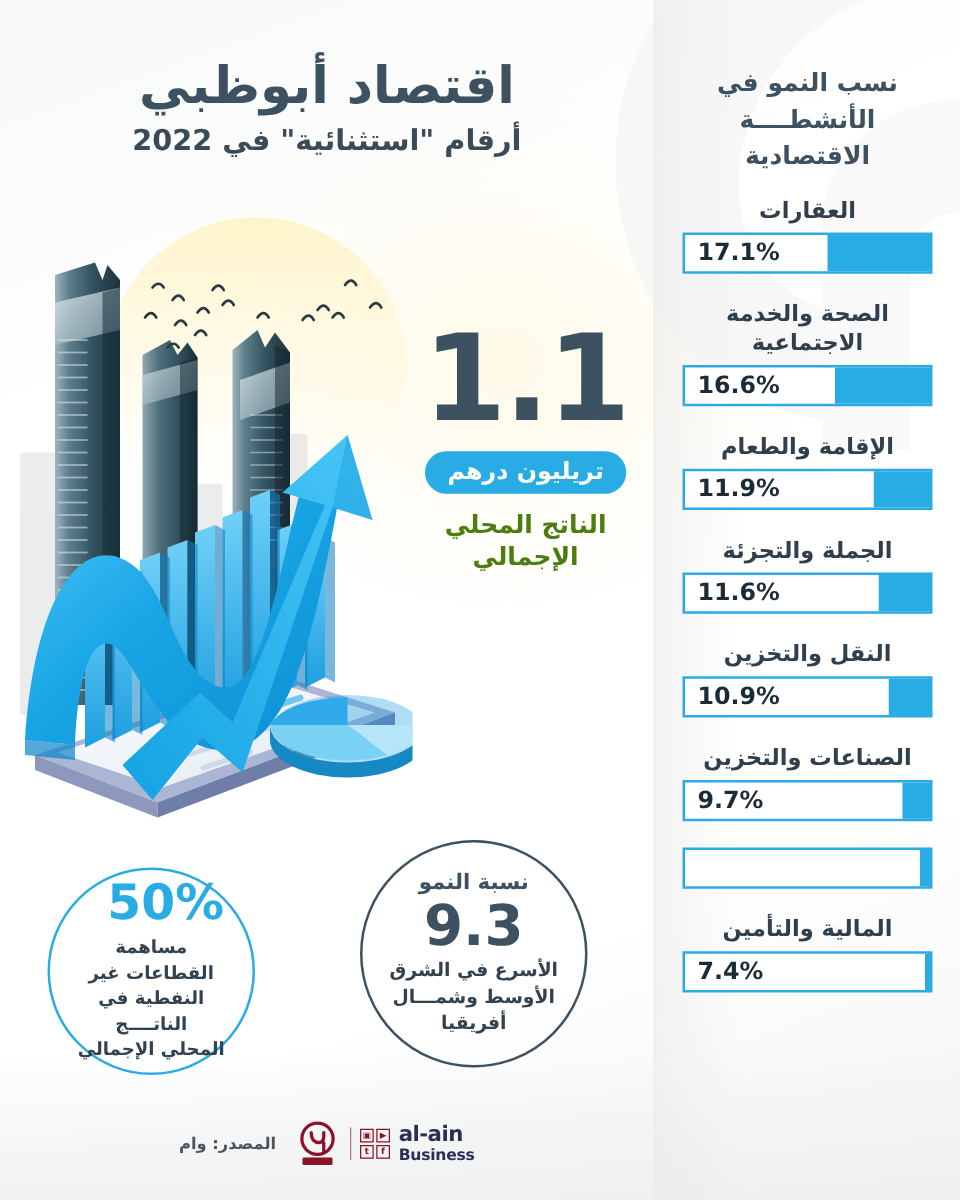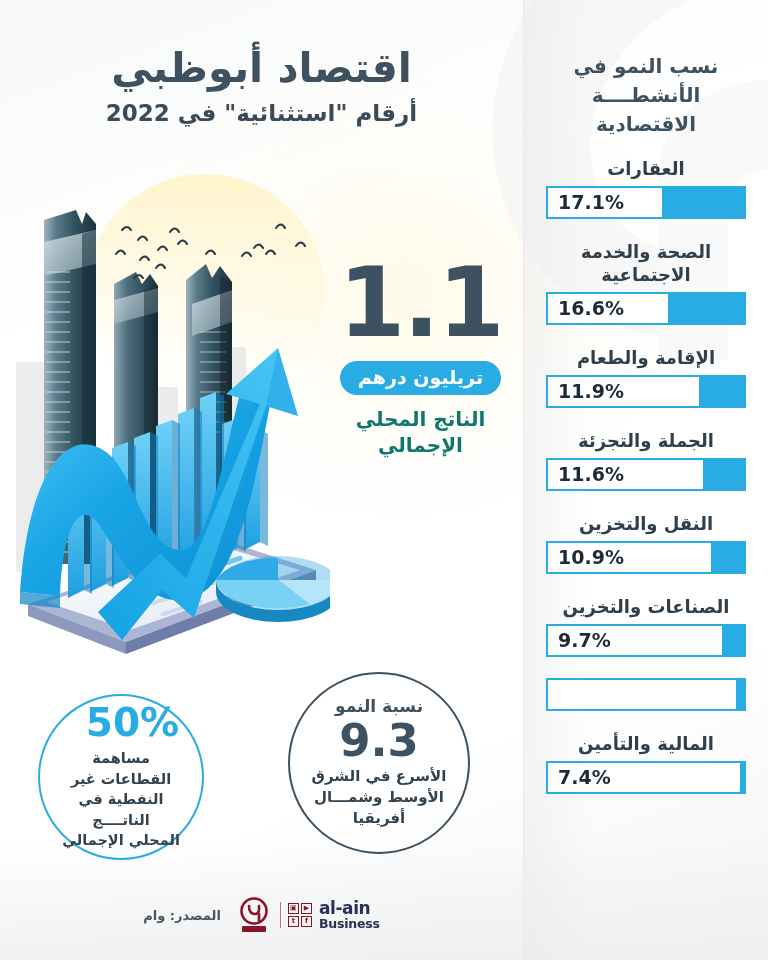--- a/index.html
+++ b/index.html
@@ -164,21 +164,21 @@
     margin-top: 12px;
     padding: 5px 18px 7px 18px;
     border-radius: 18px;
     background: #29ace3;
     color: #ffffff;
     font-size: 19px;
     font-weight: 700;
   }
   .gdp-caption {
     margin-top: 11px;
-    color: #0f766e;
+    color: #4d7c0f;
     font-size: 20px;
     font-weight: 700;
     line-height: 1.3;
     white-space: pre-line;
   }
 
   
   .circle {
     position: absolute;
     border-radius: 50%;

